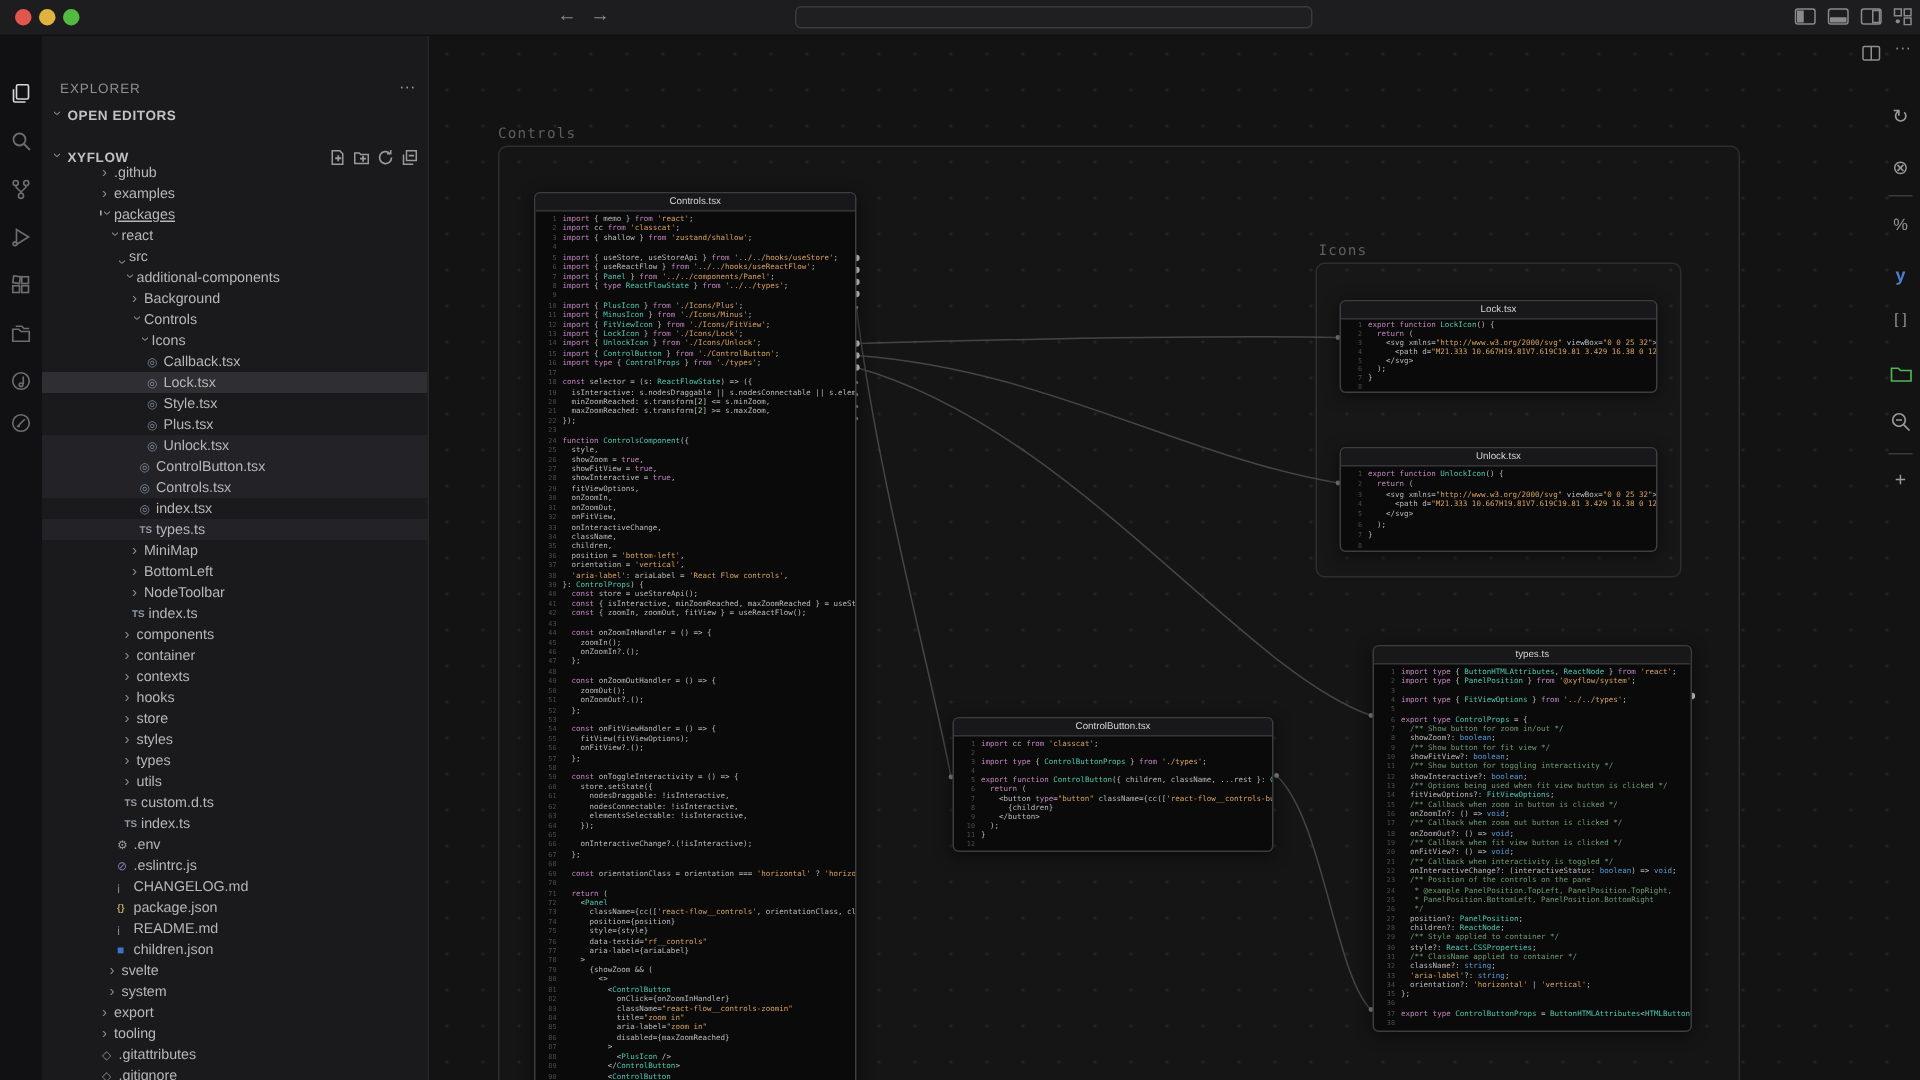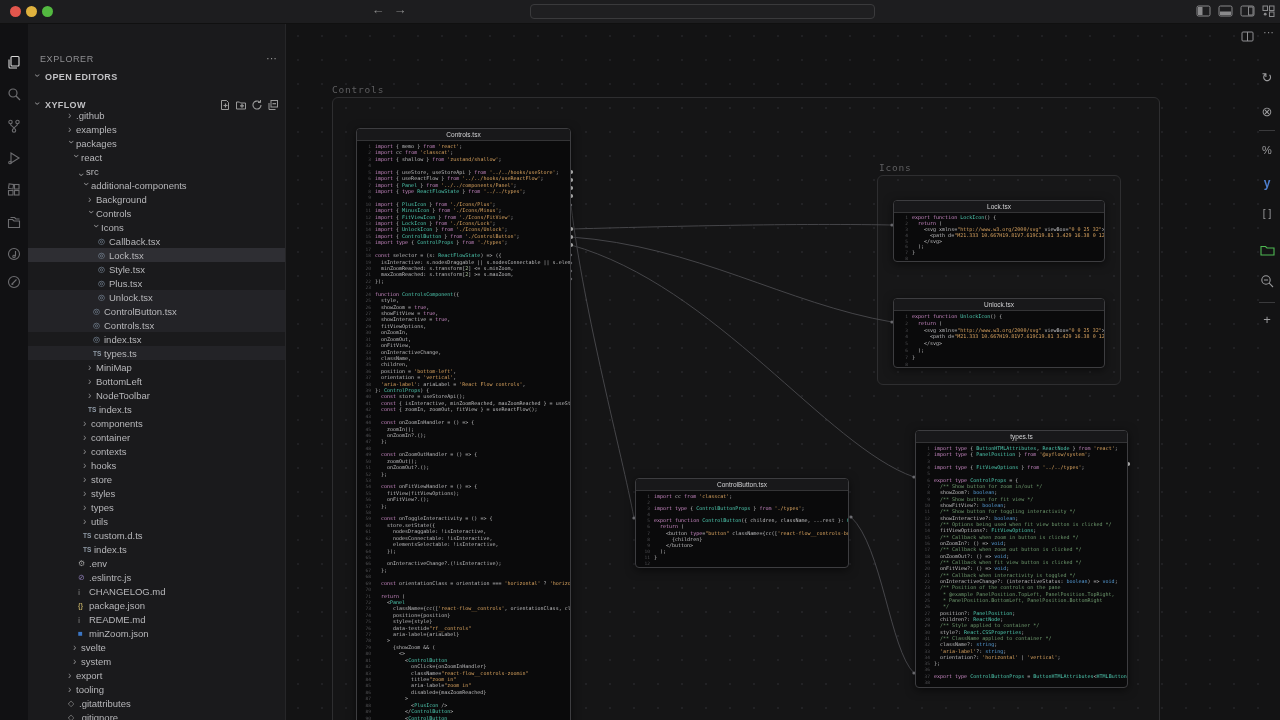--- a/index.html
+++ b/index.html
@@ -215,21 +215,21 @@
     </div>
     <div id="tree">
         <div class="trow" style="padding-left: 40px;">
           <span class="ch">›</span>
           <span>.github</span>
         </div>
         <div class="trow" style="padding-left: 40px;">
           <span class="ch">›</span>
           <span>examples</span>
         </div>
-        <div class="trow" style="padding-left: 40px;">
+        <div class="trow" style="padding-left: 40px; text-decoration: underline;">
           <span class="ch exp">›</span>
           <span>packages</span>
         </div>
         <div class="trow" style="padding-left: 45px;">
           <span class="ch exp">›</span>
           <span>react</span>
         </div>
         <div class="trow" style="padding-left: 50px; text-align: right;">
           <span class="ch exp">›</span>
           <span>src</span>
@@ -357,21 +357,21 @@
         <div class="trow" style="padding-left: 50px;">
           <span class="fi txt" style="color: rgb(179, 161, 95);">{}</span>
           <span>package.json</span>
         </div>
         <div class="trow" style="padding-left: 50px;">
           <span class="fi" style="color: rgb(138, 138, 138);">ℹ</span>
           <span>README.md</span>
         </div>
         <div class="trow" style="padding-left: 50px;">
           <span class="fi" style="color: rgb(59, 118, 196);">■</span>
-          <span>minZoom.json</span>
+          <span>children.json</span>
         </div>
         <div class="trow" style="padding-left: 45px;">
           <span class="ch">›</span>
           <span>svelte</span>
         </div>
         <div class="trow" style="padding-left: 45px;">
           <span class="ch">›</span>
           <span>system</span>
         </div>
         <div class="trow" style="padding-left: 40px;">

